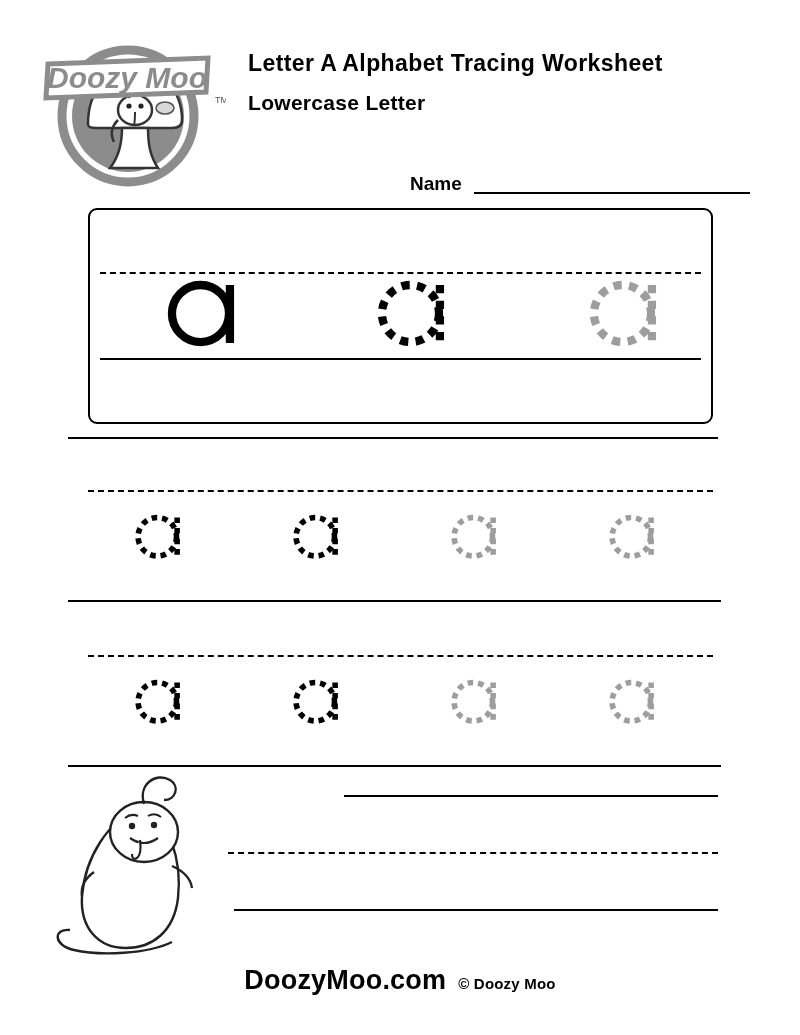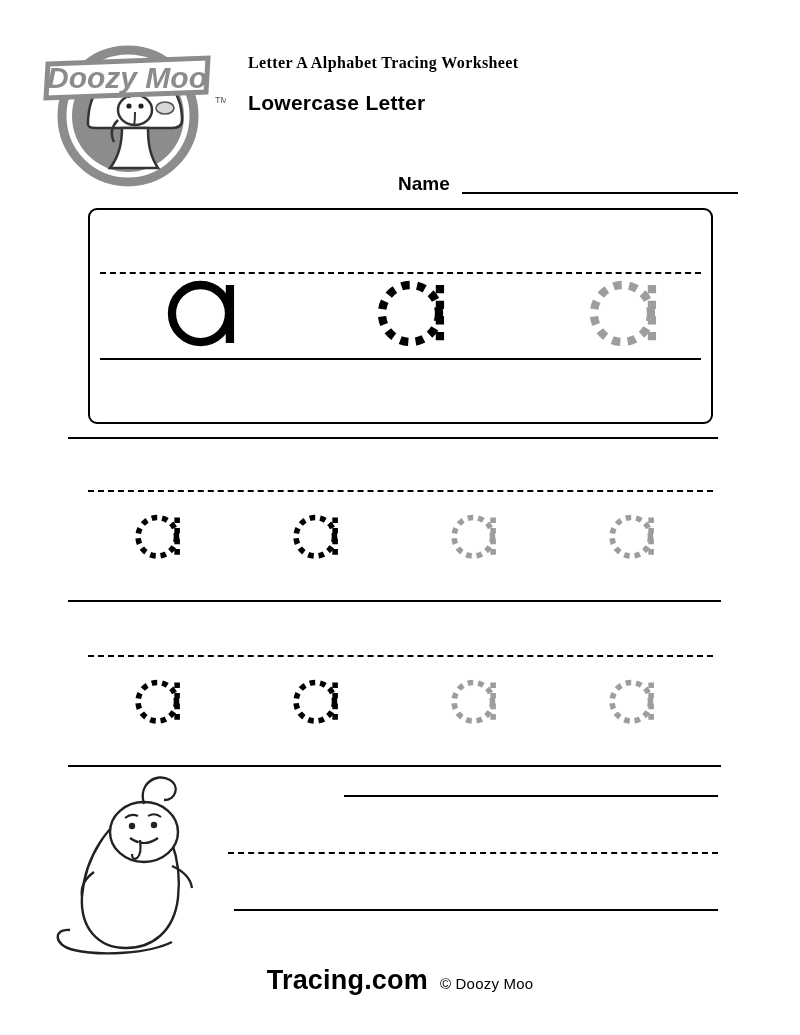--- a/index.html
+++ b/index.html
@@ -33,38 +33,37 @@
   }
   .logo svg { display:block; }
 
   .title-block {
     position: absolute;
     left: 248px;
     top: 48px;
     width: 500px;
   }
   .title-line1 {
-    font-size: 16px;
+    font-size: 23px;
     font-weight: bold;
     letter-spacing: 0.4px;
     line-height: 30px;
     white-space: nowrap;
-    font-family: Liberation Serif, serif;
   }
   .title-line2 {
     font-size: 21px;
     font-weight: bold;
     letter-spacing: 0.3px;
     line-height: 30px;
     margin-top: 10px;
   }
 
   .name-row {
     position: absolute;
-    left: 398px;
+    left: 410px;
     top: 172px;
     width: 340px;
     display: flex;
     align-items: flex-end;
   }
   .name-label {
     font-size: 19px;
     font-weight: bold;
     margin-right: 12px;
     line-height: 20px;
@@ -213,21 +212,21 @@
     align-items: baseline;
     justify-content: center;
   }
   .footer-brand {
     font-size: 27px;
     font-weight: bold;
     letter-spacing: 0.2px;
   }
   .footer-copy {
     font-size: 15px;
-    font-weight: normal;
+    font-weight: bold;
     margin-left: 12px;
     letter-spacing: 0.2px;
   }
 </style>
 </head>
 <body>
 
 <div class="page">
 
   <div class="logo">
@@ -360,17 +359,17 @@
       <path d="M42 102 q-14 10 -12 24" stroke="#222" stroke-width="2.4" fill="none"></path>
     </svg>
   </div>
 
 
   <div class="bottom-rule-top"></div>
   <div class="bottom-rule-dashed"></div>
   <div class="bottom-rule-solid"></div>
 
   <div class="footer">
-    <span class="footer-brand">Tracing.com</span>
+    <span class="footer-brand">DoozyMoo.com</span>
     <span class="footer-copy">© Doozy Moo</span>
   </div>
 
 </div>
 
 </body></html>

